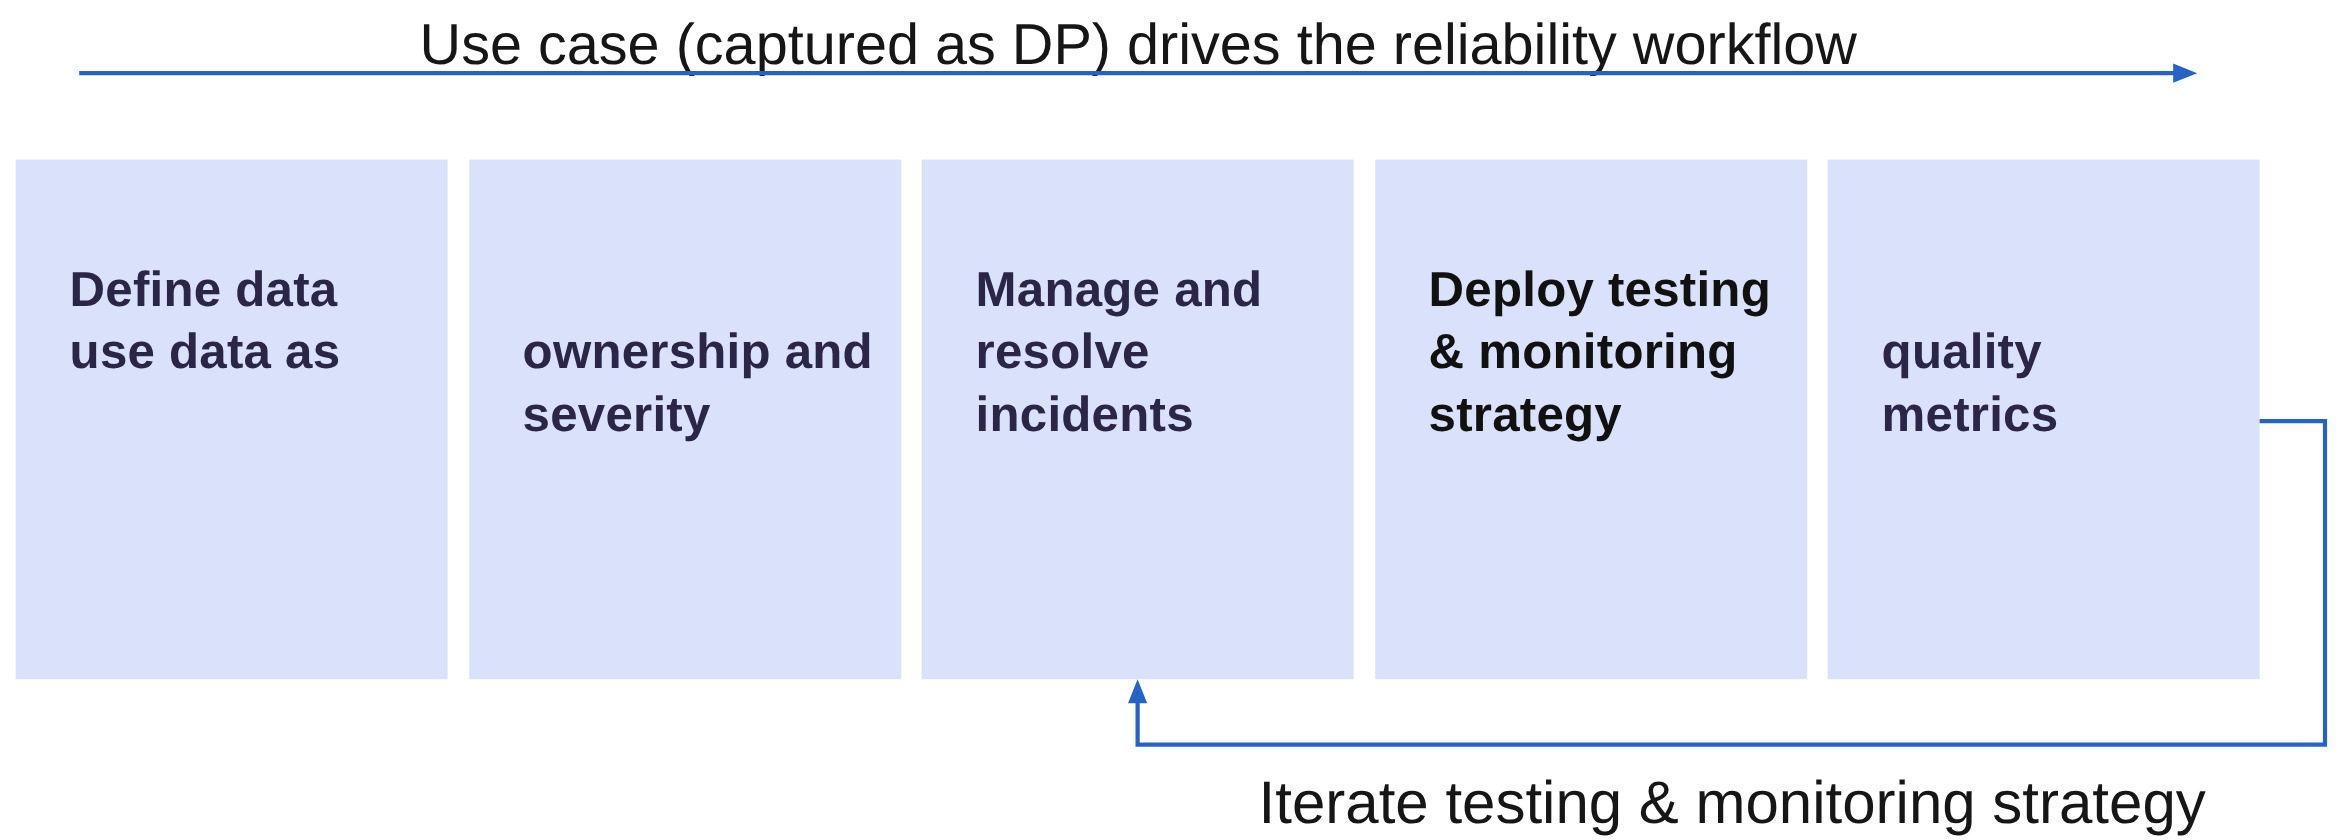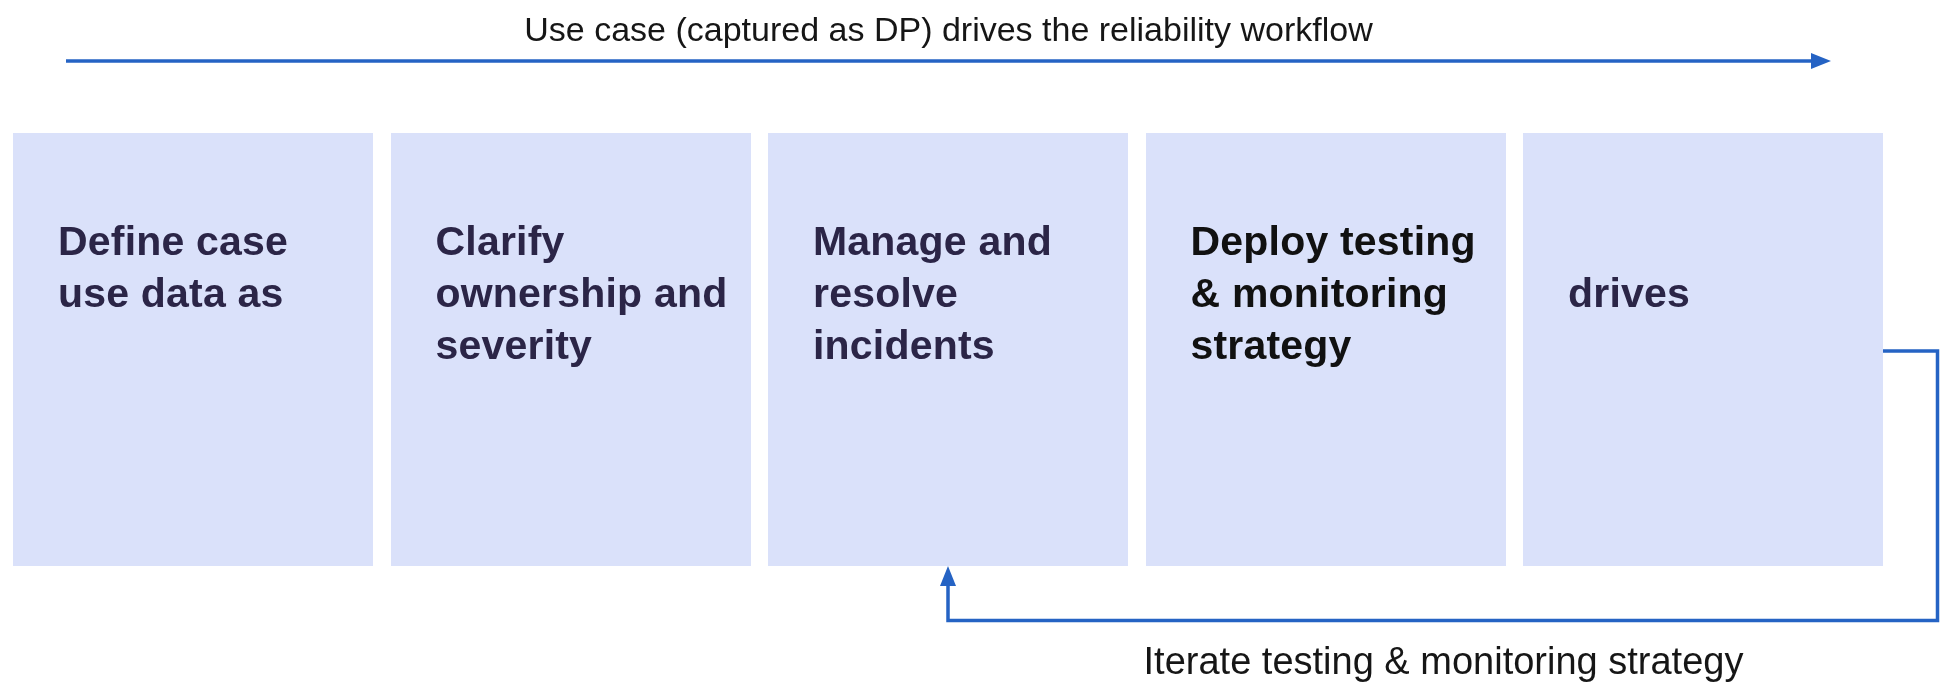--- a/index.html
+++ b/index.html
@@ -21,21 +21,21 @@
     width: 1954px;
     height: 700px;
     pointer-events: none;
   }
   .top-label {
     position: absolute;
     left: 66px;
     top: 10px;
     width: 1765px;
     text-align: center;
-    font-size: 34px;
+    font-size: 48px;
     color: #161616;
     white-space: nowrap;
   }
   .cards {
     position: absolute;
     left: 13px;
     top: 133px;
     width: 1870px;
     height: 433px;
     display: flex;
@@ -59,47 +59,47 @@
     color: var(--card-text-emph, #111111);
   }
   .card-text .lead {
   }
   .bottom-label {
     position: absolute;
     left: 948px;
     top: 640px;
     width: 991px;
     text-align: center;
-    font-size: 38px;
+    font-size: 50px;
     color: #161616;
     white-space: nowrap;
   }
 </style>
 </head>
 <body>
 
 <div class="canvas">
 
   <div class="top-label">Use case (captured as DP) drives the reliability workflow</div>
 
   <div class="cards" id="cards">
       <div class="card">
-        <div class="card-text"><span class="lead">Define</span><span> case</span><br><span>use data as</span><br></div>
+        <div class="card-text"><span class="lead">Define</span><span> data</span><br><span>use data as</span><br></div>
       </div>
       <div class="card">
-        <div class="card-text"><span class="lead">Clarify</span><span></span><br><span>ownership and</span><br><span>severity</span></div>
+        <div class="card-text"><span></span><br><span>ownership and</span><br><span>severity</span></div>
       </div>
       <div class="card">
         <div class="card-text"><span class="lead">Manage</span><span> and</span><br><span>resolve</span><br><span>incidents</span></div>
       </div>
       <div class="card emphasized">
         <div class="card-text"><span class="lead">Deploy</span><span> testing</span><br><span>&amp; monitoring</span><br><span>strategy</span></div>
       </div>
       <div class="card">
-        <div class="card-text"><span></span><br><span>drives</span><br></div>
+        <div class="card-text"><span></span><br><span>quality</span><br><span>metrics</span></div>
       </div>
     </div>
 
   <svg class="arrow-layer" viewBox="0 0 1954 700">
     <g>
       <line x1="66" y1="61" x2="1815" y2="61" class="blue-stroke" stroke-width="3.5" stroke="#2563c4"></line>
       <polygon points="1831,61 1811,53 1811,69" class="blue-fill" fill="#2563c4"></polygon>
     </g>
     <g>
       <polyline points="1883,351 1937.5,351 1937.5,620.5 948,620.5 948,582" fill="none" class="blue-stroke" stroke-width="3.5" stroke="#2563c4"></polyline>

